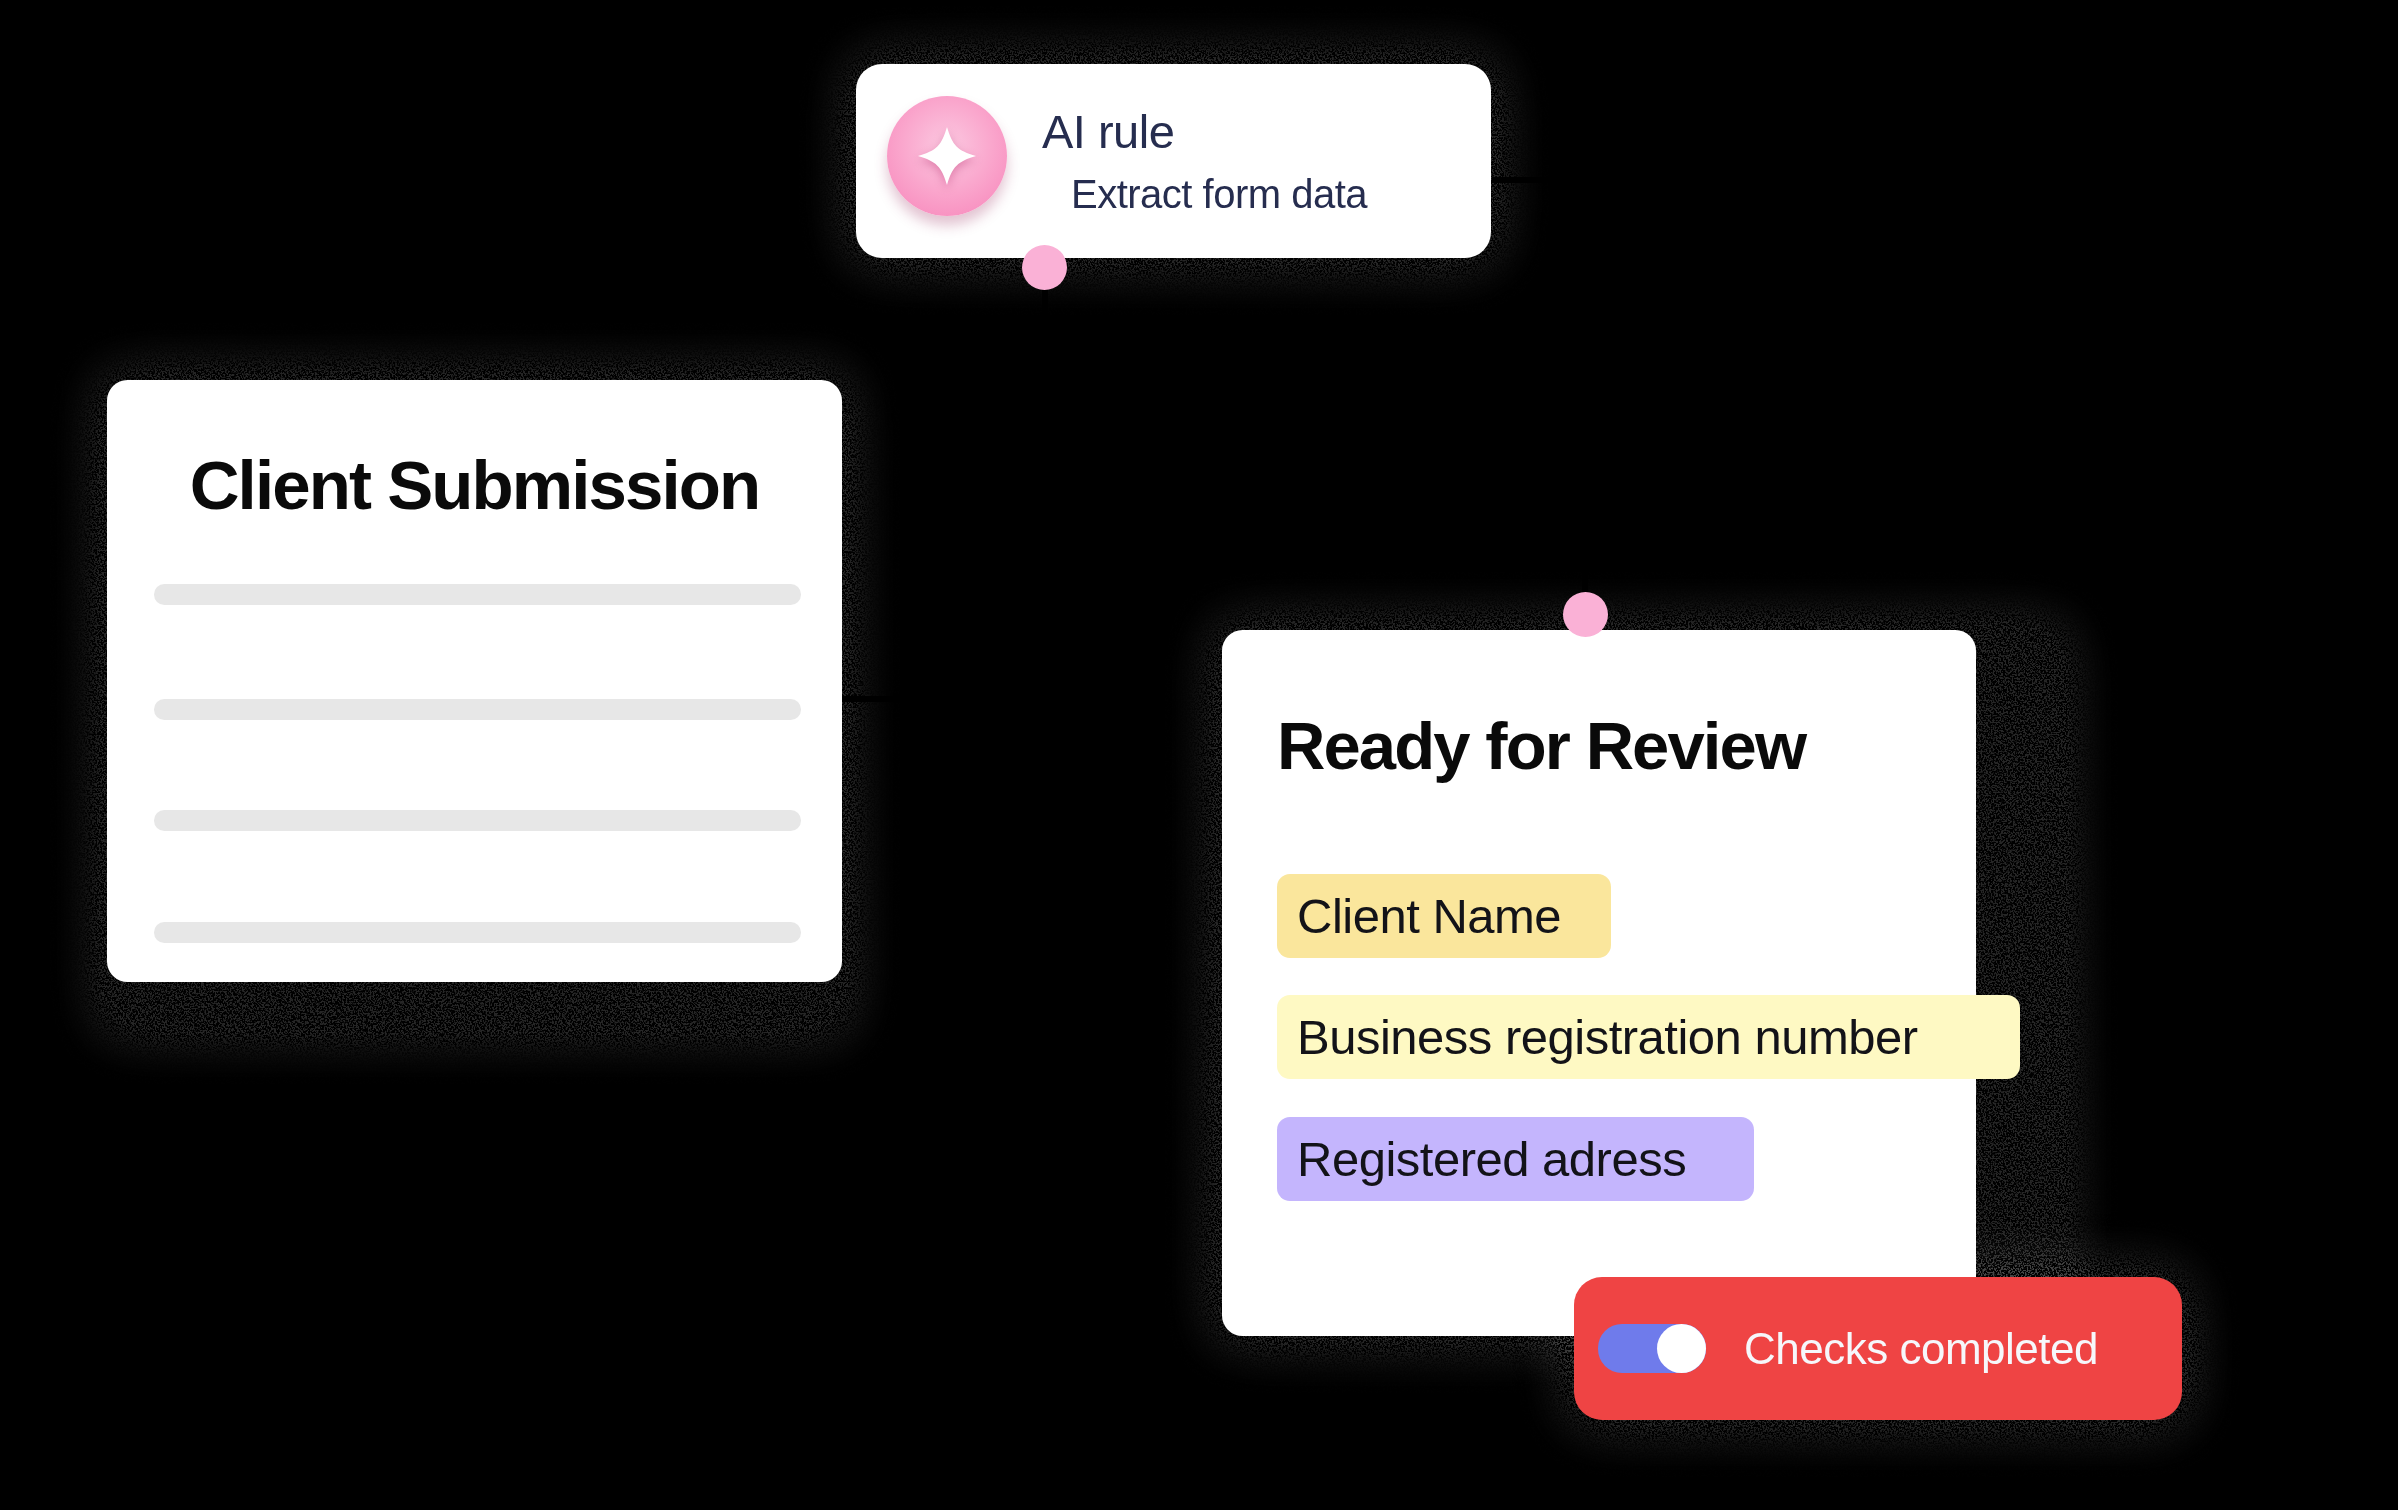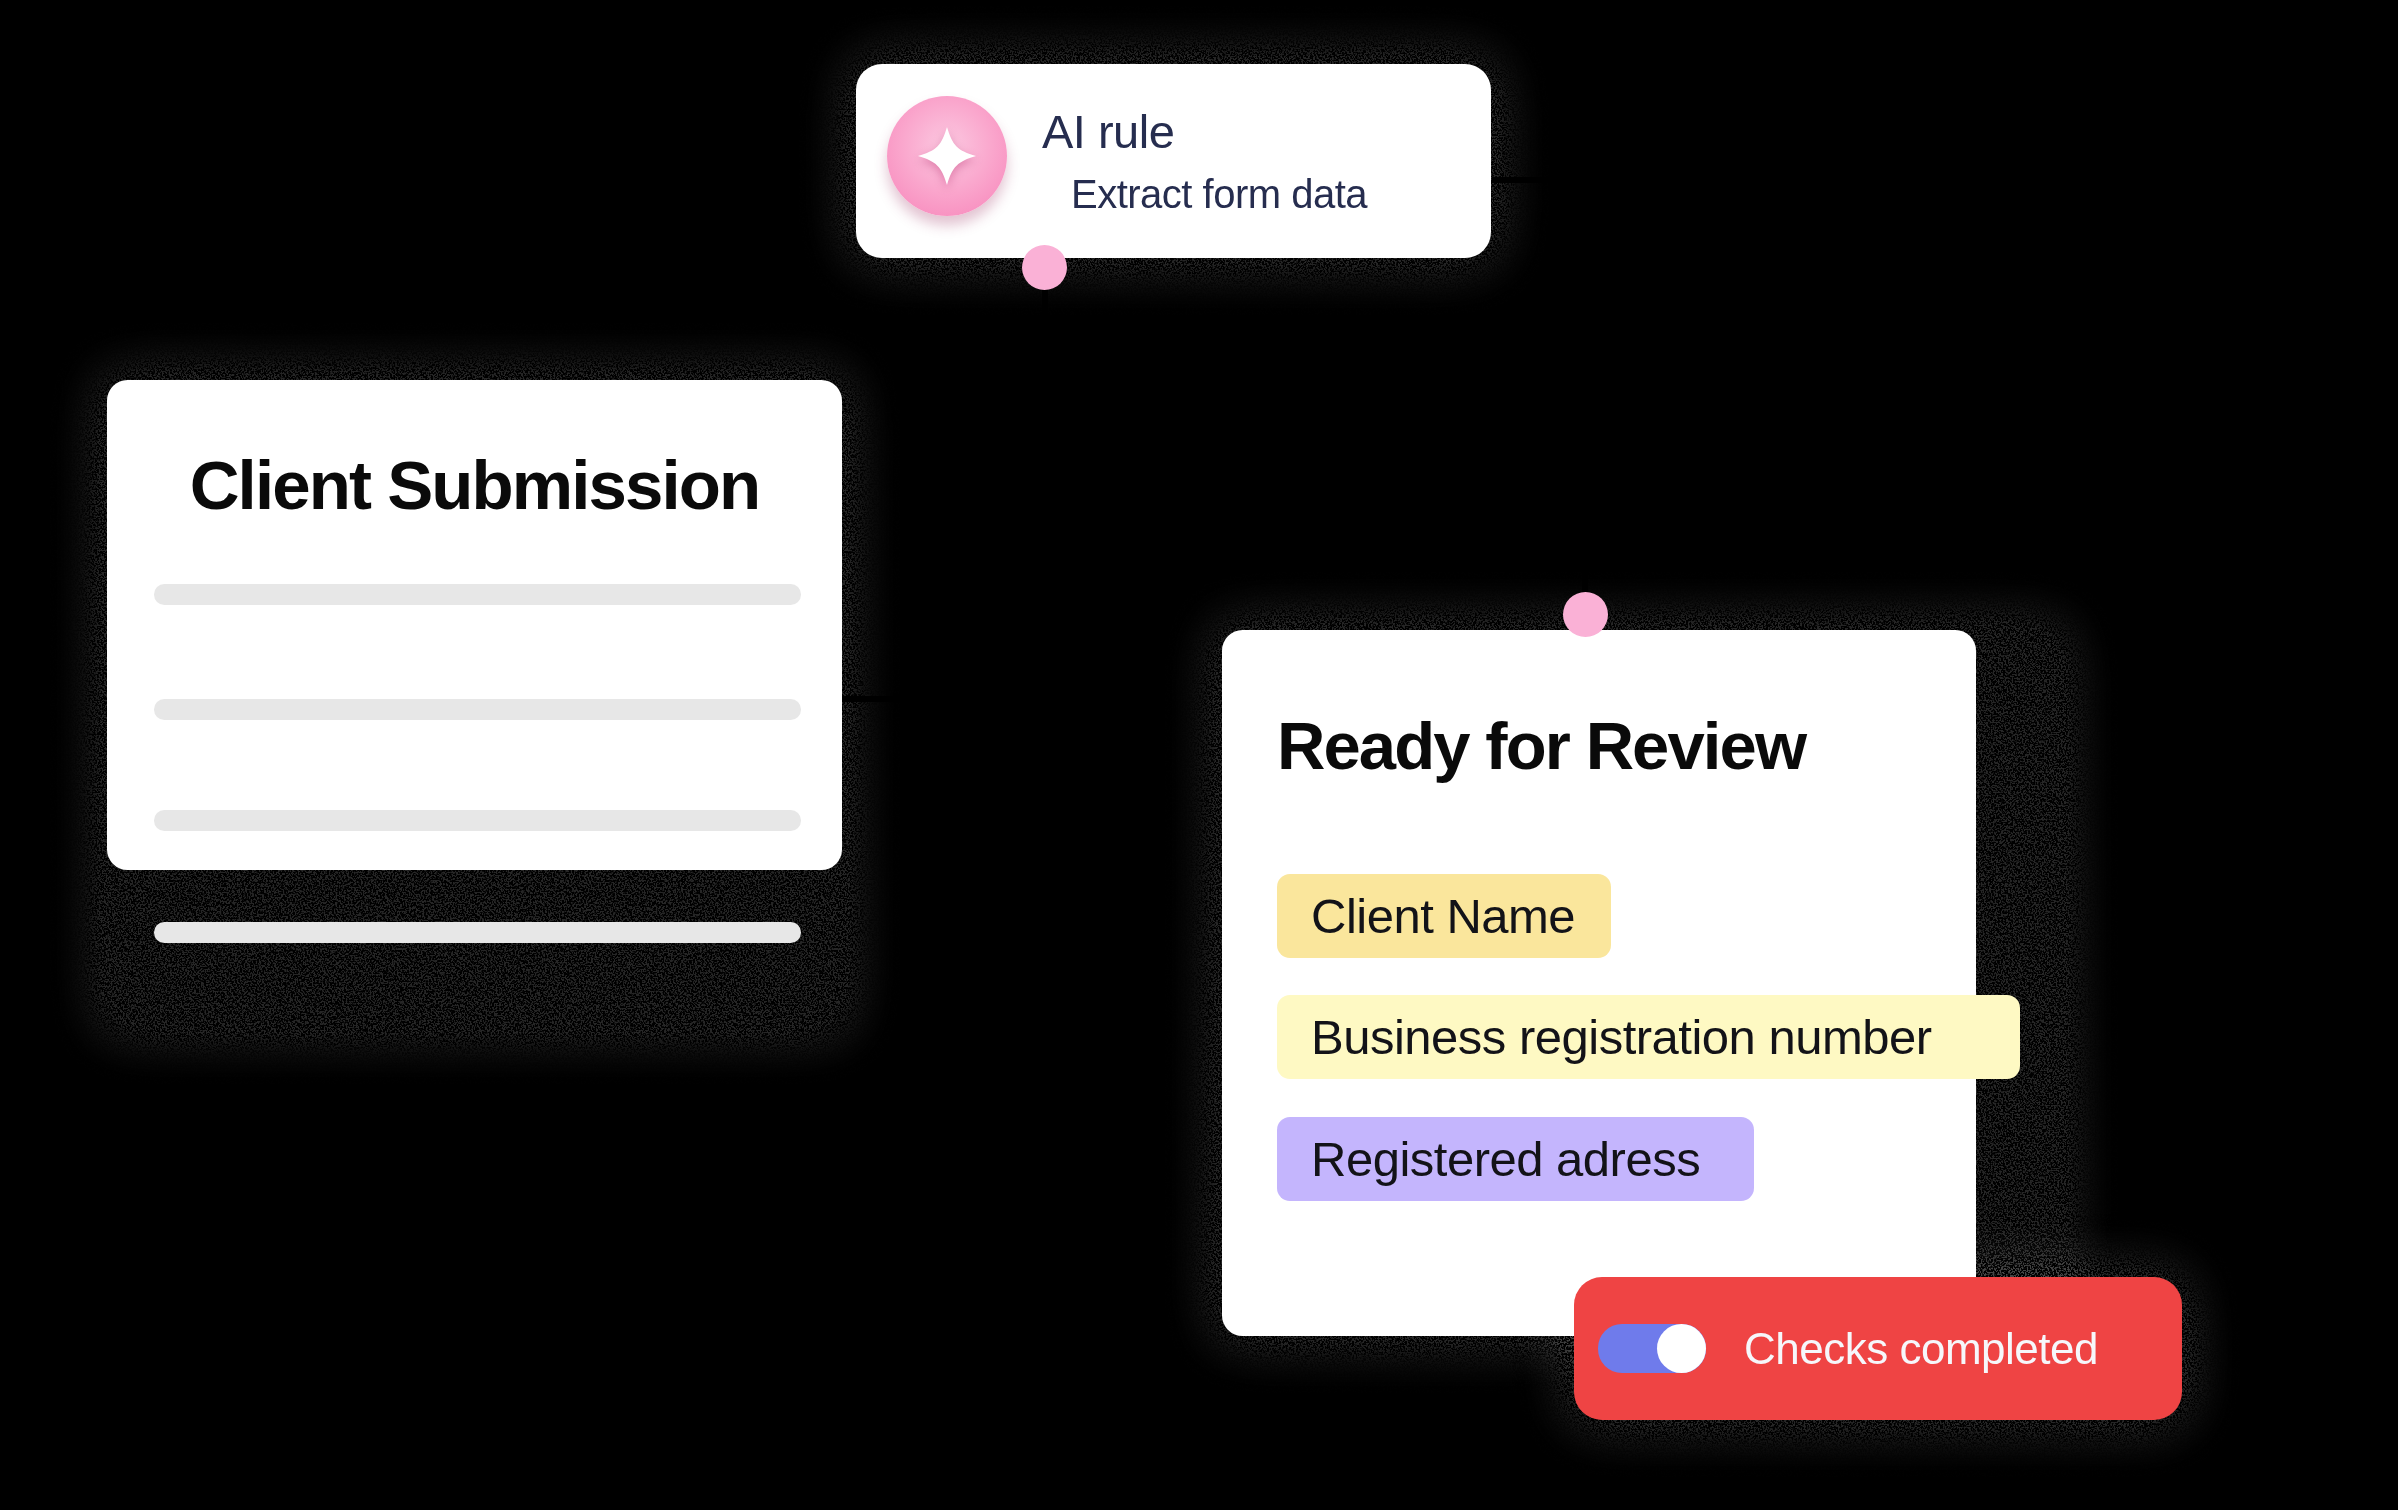--- a/index.html
+++ b/index.html
@@ -85,21 +85,21 @@
     justify-content: center;
     gap: 19px;
     color: #262D4F;
   }
   #ai-title    { font-size: 47px; font-weight: 500; line-height: 1.0; letter-spacing: -0.5px; }
   #ai-subtitle { font-size: 40px; font-weight: 400; line-height: 1.0; letter-spacing: -0.5px; margin-left: 29px; }
 
   
   #client-card {
     left: 107px; top: 380px;
-    width: 735px; height: 490px;
+    width: 735px; height: 602px;
     border-radius: 20.6px;
   }
   #client-title {
     position: absolute;
     left: 0; top: 66px;
     width: 100%;
     text-align: center;
     font-size: 69px;
     font-weight: 700;
     letter-spacing: -1.9px;
@@ -131,21 +131,21 @@
     letter-spacing: -1.9px;
     color: #0a0a0a;
   }
   .field-tag {
     position: absolute;
     left: 55px;
     height: 84px;
     border-radius: 13px;
     display: flex;
     align-items: center;
-    padding-left: 34px;
+    padding-left: 20px;
     box-sizing: border-box;
     font-size: 49px;
     font-weight: 400;
     color: #131318;
     letter-spacing: -0.5px;
   }
   #tag-client-name  { top: 244px; width: 334px; background: #FAE69C; }
   #tag-business-reg { top: 365px; width: 743px; background: #fef9c3; }
   #tag-reg-address  { top: 487px; width: 477px; background: #c4b5fd; }
 

